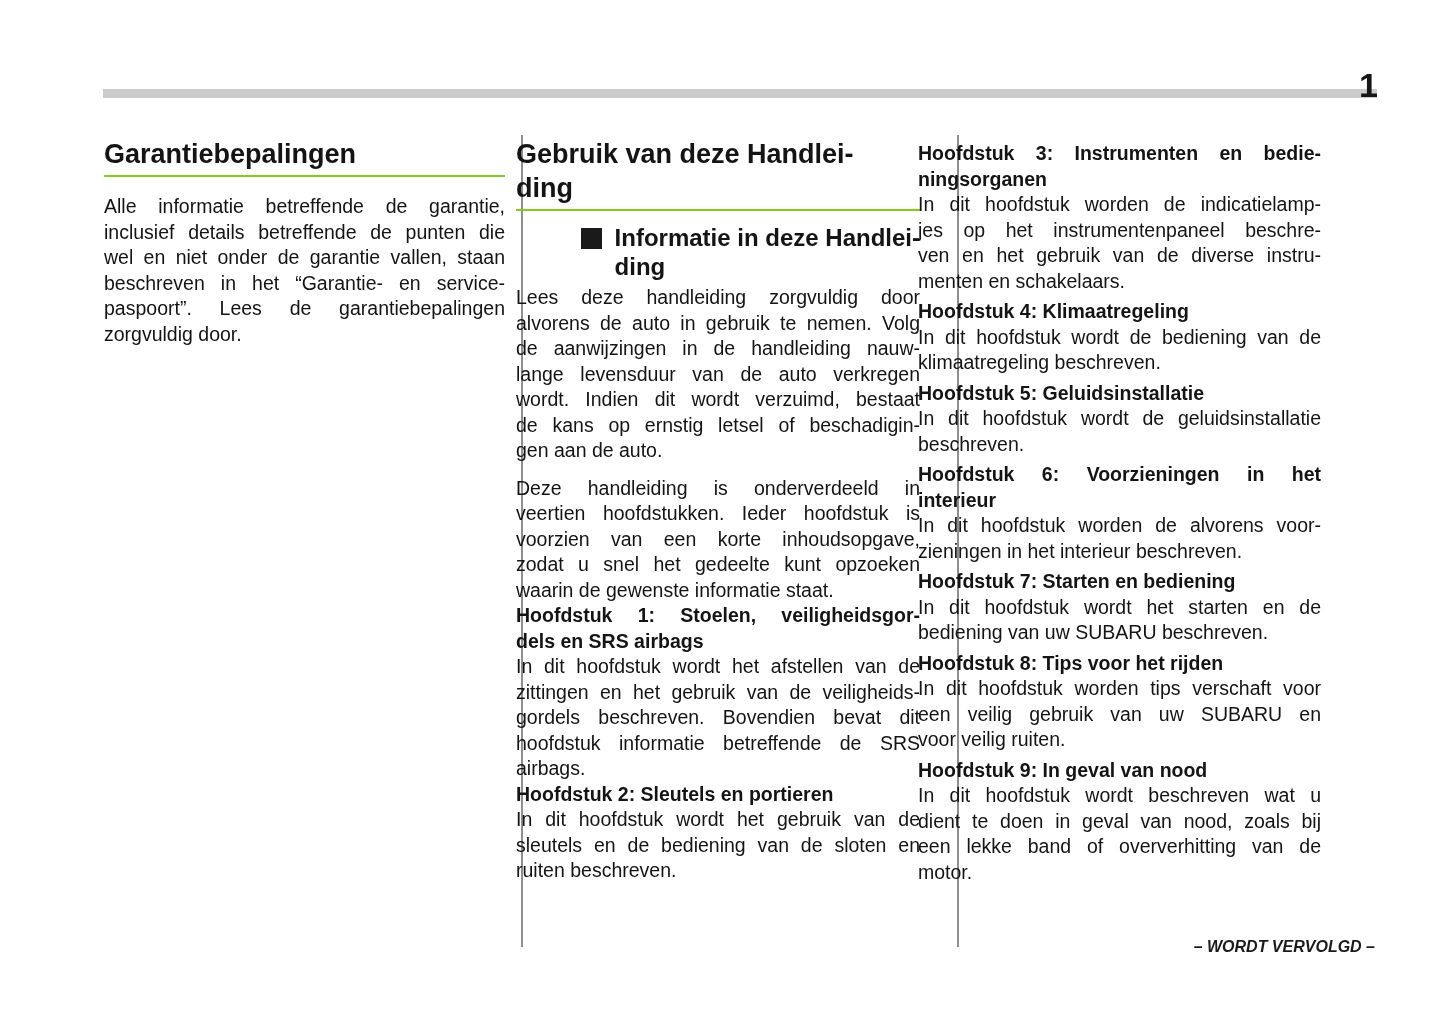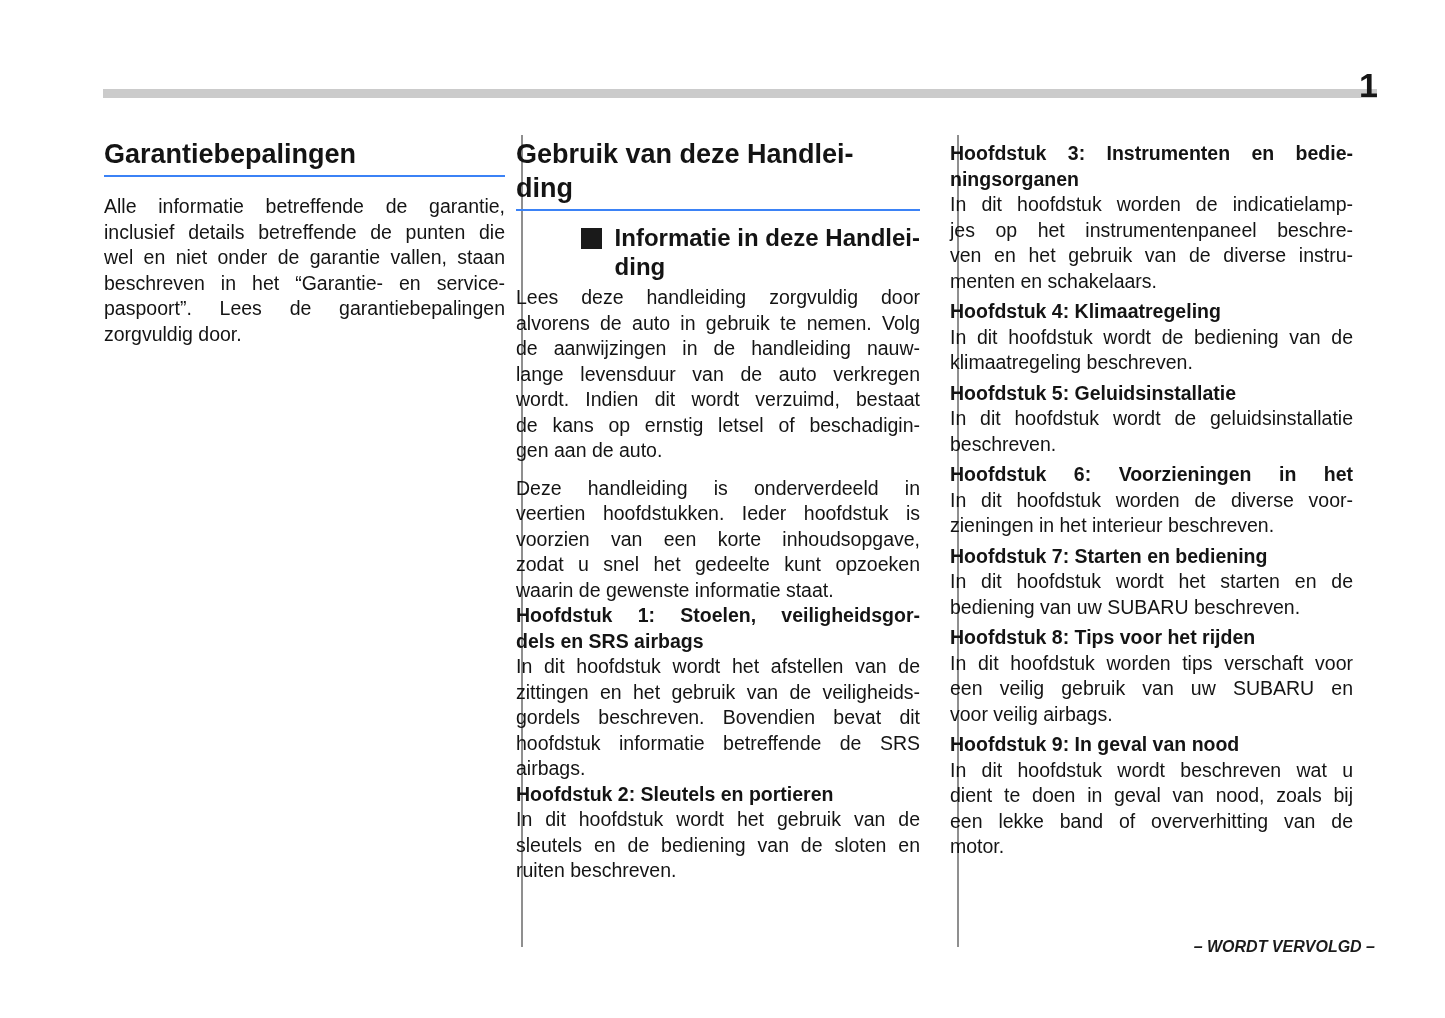--- a/index.html
+++ b/index.html
@@ -33,27 +33,27 @@
     top: 135px;
     width: 2px; height: 812px;
     background: #8f8f8f;
   }
   .divider-1 { left: 521px; }
   .divider-2 { left: 957px; }
 
   .col { position: absolute; }
   .col-left  { left: 104px; top: 137px; width: 401px; }
   .col-mid   { left: 516px; top: 137px; width: 404px; }
-  .col-right { left: 950px; top: 141px; width: 403px; }
+  .col-right { left: 918px; top: 141px; width: 403px; }
 
   .main-title {
     font-size: 27px;
     font-weight: bold;
     line-height: 34px;
-    border-bottom: 2px solid #3b82f6;
+    border-bottom: 2px solid #84cc16;
     padding-bottom: 4px;
   }
   .main-title .line { text-align: left; white-space: nowrap; }
 
   .body-text { font-size: 19.5px; line-height: 25.5px; }
 
   .justify-lines .line {
     text-align: justify;
     text-align-last: justify;
     white-space: nowrap;
@@ -210,43 +210,44 @@
           <div class="line last">Hoofdstuk 5: Geluidsinstallatie</div>
         </div>
       <div class="body-text justify-lines">
           <div class="line">In dit hoofdstuk wordt de geluidsinstallatie</div>
           <div class="line last">beschreven.</div>
         </div>
     </div>
     <div class="chapter">
       <div class="body-text chapter-heading justify-lines">
           <div class="line">Hoofdstuk 6: Voorzieningen in het</div>
-        </div>
-      <div class="body-text justify-lines">
-          <div class="line">In dit hoofdstuk worden de diverse voor-</div>
+          <div class="line last">interieur</div>
+        </div>
+      <div class="body-text justify-lines">
+          <div class="line">In dit hoofdstuk worden de alvorens voor-</div>
           <div class="line last">zieningen in het interieur beschreven.</div>
         </div>
     </div>
     <div class="chapter">
       <div class="body-text chapter-heading justify-lines">
           <div class="line last">Hoofdstuk 7: Starten en bediening</div>
         </div>
       <div class="body-text justify-lines">
           <div class="line">In dit hoofdstuk wordt het starten en de</div>
           <div class="line last">bediening van uw SUBARU beschreven.</div>
         </div>
     </div>
     <div class="chapter">
       <div class="body-text chapter-heading justify-lines">
           <div class="line last">Hoofdstuk 8: Tips voor het rijden</div>
         </div>
       <div class="body-text justify-lines">
           <div class="line">In dit hoofdstuk worden tips verschaft voor</div>
           <div class="line">een veilig gebruik van uw SUBARU en</div>
-          <div class="line last">voor veilig airbags.</div>
+          <div class="line last">voor veilig ruiten.</div>
         </div>
     </div>
     <div class="chapter">
       <div class="body-text chapter-heading justify-lines">
           <div class="line last">Hoofdstuk 9: In geval van nood</div>
         </div>
       <div class="body-text justify-lines">
           <div class="line">In dit hoofdstuk wordt beschreven wat u</div>
           <div class="line">dient te doen in geval van nood, zoals bij</div>
           <div class="line">een lekke band of oververhitting van de</div>

